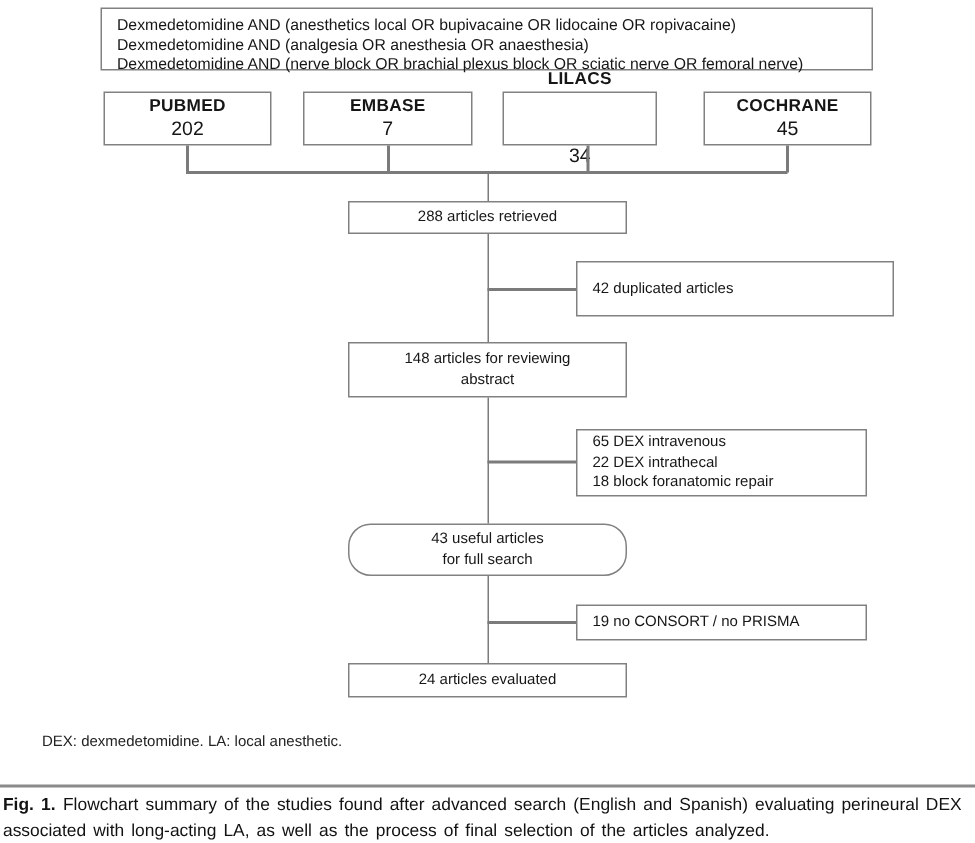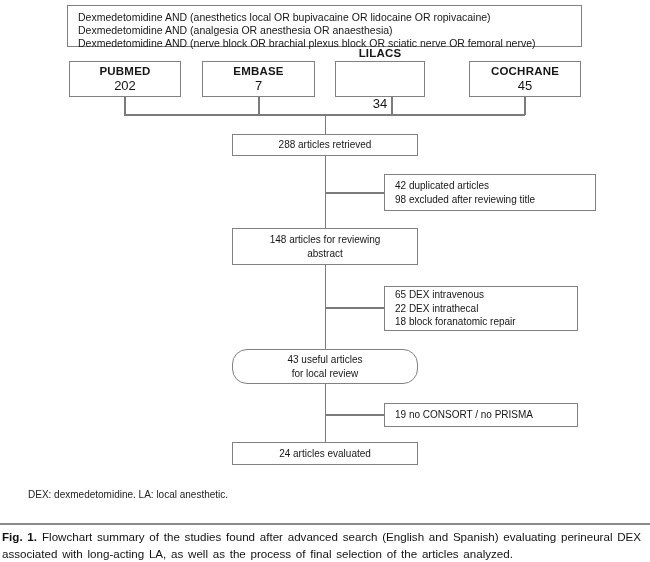--- a/index.html
+++ b/index.html
@@ -39,21 +39,21 @@
   </div>
 
   <div class="box centerbox" style="left:69px;top:61px;width:112px;height:36px;">
     <div class="dbname">PUBMED</div>
     <div class="dbcount">202</div>
   </div>
   <div class="box centerbox" style="left:202px;top:61px;width:113px;height:36px;">
     <div class="dbname">EMBASE</div>
     <div class="dbcount">7</div>
   </div>
-  <div class="box centerbox" style="left:335px;top:61px;width:90px;height:36px;gap:36px;">
+  <div class="box centerbox" style="left:335px;top:61px;width:103px;height:36px;gap:36px;">
     <div class="dbname">LILACS</div>
     <div class="dbcount">34</div>
   </div>
   <div class="box centerbox" style="left:469px;top:61px;width:112px;height:36px;">
     <div class="dbname">COCHRANE</div>
     <div class="dbcount">45</div>
   </div>
 
   <div class="vline" style="left:124px;top:97px;height:18px;"></div>
   <div class="vline" style="left:258px;top:97px;height:18px;"></div>
@@ -64,40 +64,39 @@
 
   <div class="box centerbox flowtext" style="left:232px;top:134px;width:186px;height:22px;">
     <div>288 articles retrieved</div>
   </div>
 
   <div class="vline" style="left:324.5px;top:156px;height:72px;"></div>
   <div class="hline" style="left:324.5px;top:192px;width:60px;"></div>
 
   <div class="box leftbox flowtext" style="left:384px;top:174px;width:212px;height:37px;">
     <div>42 duplicated articles</div>
-    <div>98 excluded after reviewing title</div>
   </div>
 
   <div class="box centerbox flowtext" style="left:232px;top:228px;width:186px;height:37px;">
     <div>148 articles for reviewing</div>
     <div>abstract</div>
   </div>
 
   <div class="vline" style="left:324.5px;top:265px;height:84px;"></div>
   <div class="hline" style="left:324.5px;top:307px;width:60px;"></div>
 
   <div class="box leftbox flowtext" style="left:384px;top:286px;width:194px;height:45px;">
     <div>65 DEX intravenous</div>
     <div>22 DEX intrathecal</div>
     <div>18 block foranatomic repair</div>
   </div>
 
   <div class="box centerbox flowtext" style="left:232px;top:349px;width:186px;height:35px;border-radius:15px;">
     <div>43 useful articles</div>
-    <div>for local review</div>
+    <div>for full search</div>
   </div>
 
   <div class="vline" style="left:324.5px;top:384px;height:60px;"></div>
   <div class="hline" style="left:324.5px;top:414px;width:60px;"></div>
 
   <div class="box leftbox flowtext" style="left:384px;top:403px;width:194px;height:24px;">
     <div>19 no CONSORT / no PRISMA</div>
   </div>
 
   <div class="box centerbox flowtext" style="left:232px;top:442px;width:186px;height:23px;">

